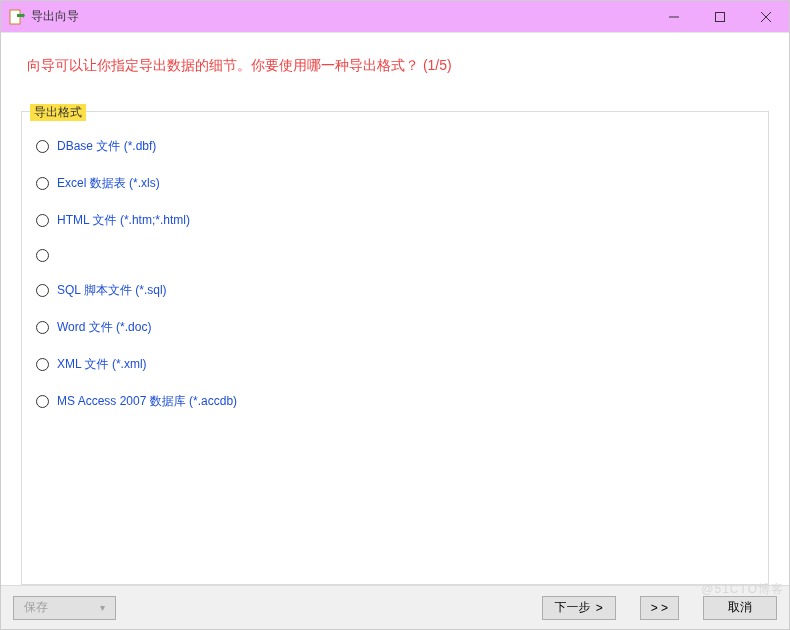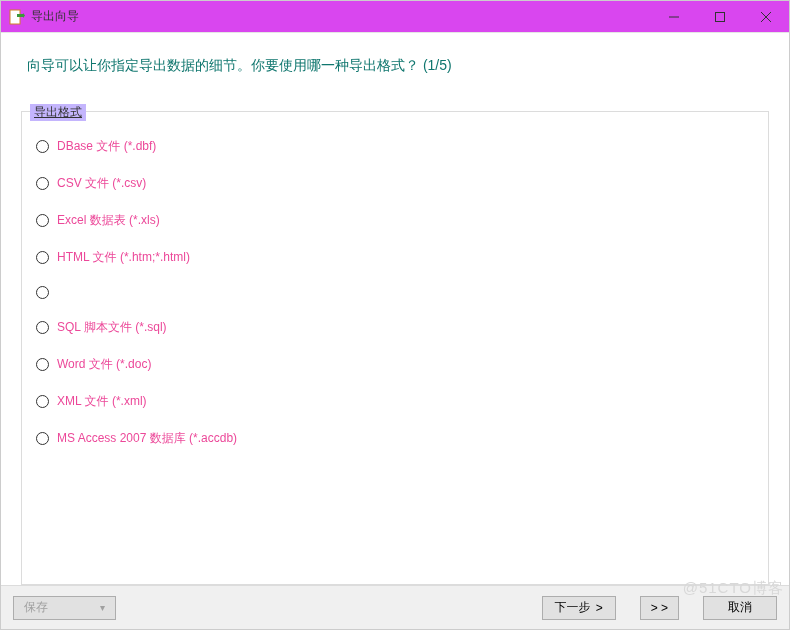--- a/index.html
+++ b/index.html
@@ -21,21 +21,21 @@
       border: 1px solid #ccc;
       display: flex;
       flex-direction: column;
       background: #fff;
     }
     .titlebar {
       height: 32px;
       display: flex;
       align-items: center;
       padding: 0 0 0 8px;
-      background: #d946ef;
+      background: #f0abfc;
       border-bottom: 1px solid #e5e5e5;
     }
     .titlebar .app-icon {
       width: 16px;
       height: 16px;
       margin-right: 6px;
       display: inline-flex;
       align-items: center;
       justify-content: center;
     }
@@ -57,40 +57,39 @@
       color: #333;
     }
     .content {
       flex: 1;
       display: flex;
       flex-direction: column;
       padding: 0;
     }
     .header-text {
       padding: 24px 26px 36px 26px;
-      color: #0f766e;
+      color: #ef4444;
       font-size: 14px;
       font-weight: normal;
     }
     .group-box {
       margin: 0 20px 0 20px;
       border: 1px solid #dcdcdc;
       position: relative;
       padding: 16px 12px 12px 12px;
       flex: 1;
     }
     .group-box .legend {
       position: absolute;
       top: -8px;
       left: 8px;
-      background: #c4b5fd;
+      background: #fde047;
       padding: 0 4px;
       font-size: 12px;
       color: #333;
-      text-decoration: underline;
     }
     .radio-list {
       display: flex;
       flex-direction: column;
       gap: 0;
     }
     .radio-item {
       display: flex;
       align-items: center;
       padding: 10px 2px;
@@ -110,21 +109,21 @@
     }
     .radio-circle.selected::after {
       content: "";
       width: 7px;
       height: 7px;
       background: #333;
       border-radius: 50%;
     }
     .radio-label {
       font-size: 12px;
-      color: #ec4899;
+      color: #1d4ed8;
     }
     .highlight {
       border: 2px solid #e63333;
       position: absolute;
       left: -6px;
       top: 2px;
       width: 248px;
       height: 30px;
       pointer-events: none;
     }
@@ -168,21 +167,21 @@
       font-size: 10px;
     }
     .btn.small {
       min-width: 34px;
     }
     .watermark {
       position: absolute;
       right: 6px;
       bottom: 32px;
       color: #d8d8d8;
-      font-size: 15px;
+      font-size: 12px;
       pointer-events: none;
       letter-spacing: 1px;
     }
   </style>
 </head>
 <body>
 
 <div class="window">
   <div class="titlebar">
     <span class="app-icon">
@@ -218,24 +217,20 @@
 
     <div class="group-box">
       <span class="legend">导出格式</span>
       <div class="radio-list" id="radio-list">
           <div class="radio-item">
             <span class="radio-circle"></span>
             <span class="radio-label">DBase 文件 (*.dbf)</span>
           </div>
           <div class="radio-item">
             <span class="radio-circle"></span>
-            <span class="radio-label">CSV 文件 (*.csv)</span>
-          </div>
-          <div class="radio-item">
-            <span class="radio-circle"></span>
             <span class="radio-label">Excel 数据表 (*.xls)</span>
           </div>
           <div class="radio-item">
             <span class="radio-circle"></span>
             <span class="radio-label">HTML 文件 (*.htm;*.html)</span>
           </div>
           <div class="radio-item">
             <span class="radio-circle"></span>
           </div>
           <div class="radio-item">

